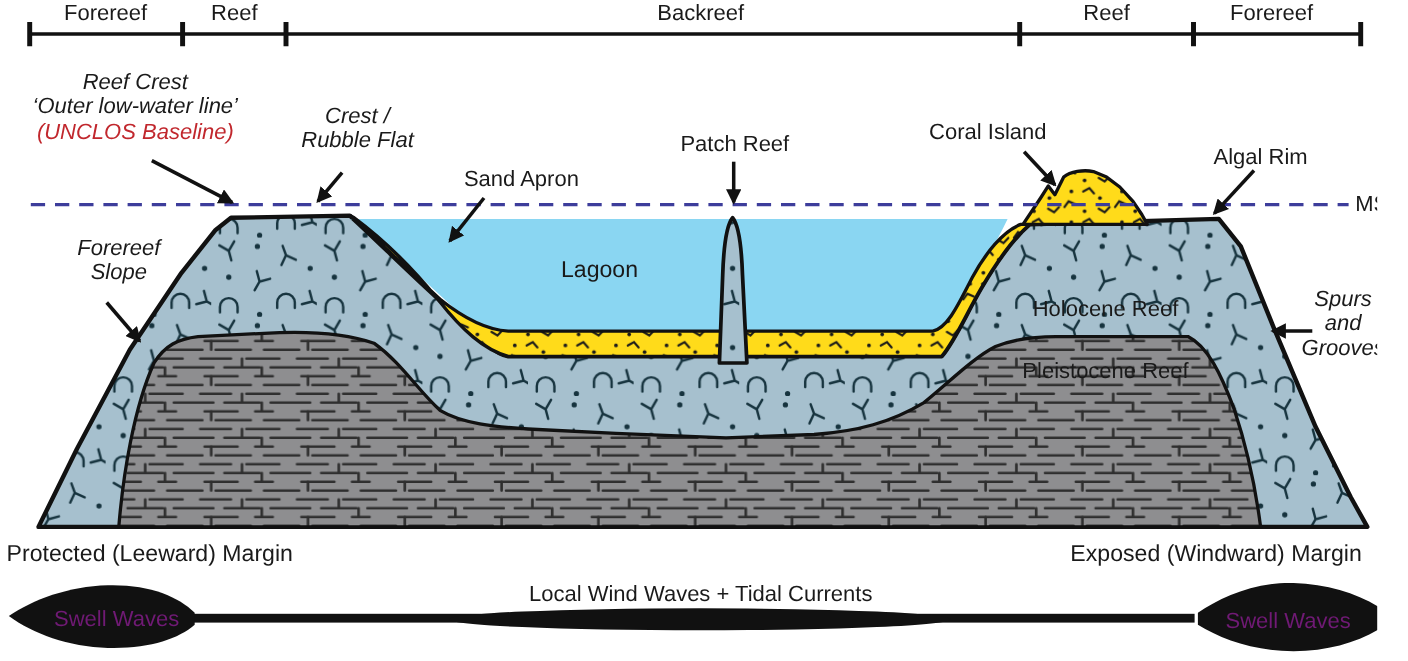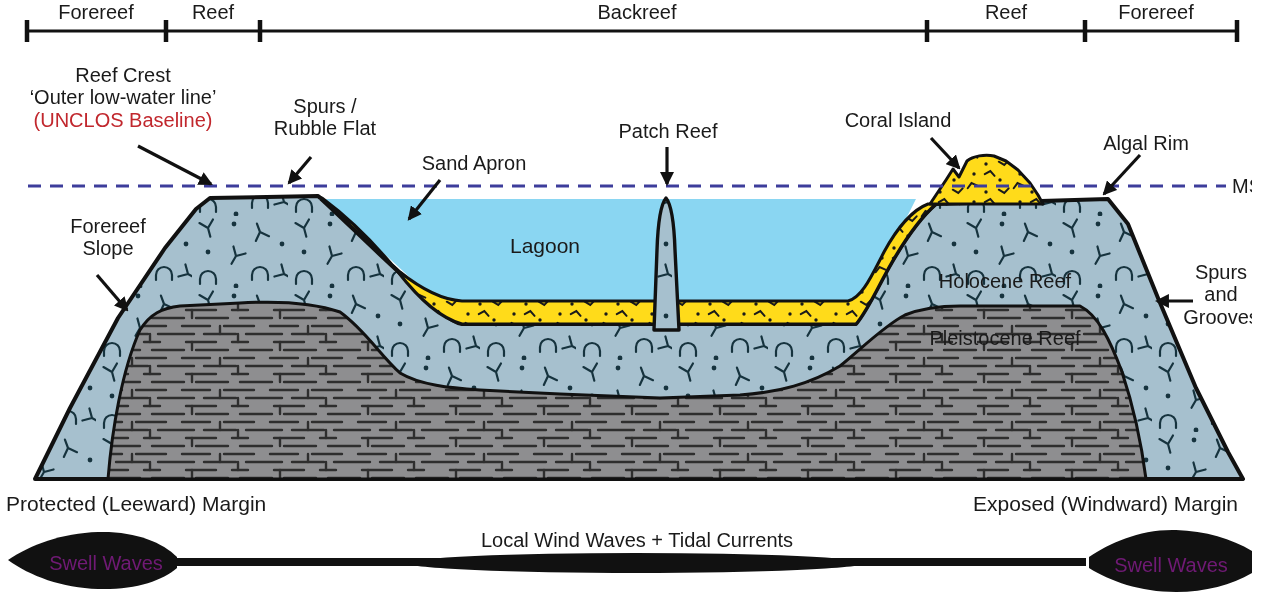--- a/index.html
+++ b/index.html
@@ -12,21 +12,21 @@
          font-family:"Liberation Sans",sans-serif;color:#1a1a1a;}
   #diagram-svg{position:absolute;left:0;top:0;}
   .fill-lagoon{fill:var(--c-lagoon);}
   .fill-sandbg{fill:var(--c-sand);}
   .fill-holobg{fill:var(--c-holocene);}
   .fill-pleibg{fill:var(--c-pleistocene);}
   .stroke-outline{stroke:var(--c-outline);}
   .sym{stroke:var(--c-symbol);stroke-width:2.2;fill:none;stroke-linecap:round;}
   .lbl{position:absolute;text-align:center;transform:translateX(-50%);white-space:nowrap;
        font-size:20px;line-height:1.12;}
-  .ln{display:block;}
+  .ln{display:block;font-style:italic;}
   .red{color:var(--c-unclos_red);}
   .white{color:#701a75;}
   .zone{position:absolute;top:1px;transform:translateX(-50%);font-size:20px;white-space:nowrap;}
   #z1{left:96px;} #z2{left:213px;} #z3{left:637px;} #z4{left:1006px;} #z5{left:1156px;}
   #lb-reefcrest{left:123px;top:64px;}
   #lb-rubble{left:325px;top:95px;}
   #lb-sandapron{left:474px;top:152px;}
   #lb-patchreef{left:668px;top:120px;}
   #lb-coralisland{left:898px;top:109px;}
   #lb-algalrim{left:1146px;top:132px;}
@@ -153,21 +153,21 @@
   <div class="zone" id="z4">Reef</div>
   <div class="zone" id="z5">Forereef</div>
 
   <div class="lbl" id="lb-reefcrest">
     <span class="ln">Reef Crest</span>
     <span class="ln">‘Outer low-water line’</span>
     <span class="ln red">(UNCLOS Baseline)</span>
   </div>
 
   <div class="lbl" id="lb-rubble">
-    <span class="ln">Spurs /</span>
+    <span class="ln">Crest /</span>
     <span class="ln">Rubble Flat</span>
   </div>
 
   <div class="lbl" id="lb-sandapron">Sand Apron</div>
   <div class="lbl" id="lb-patchreef">Patch Reef</div>
   <div class="lbl" id="lb-coralisland">Coral Island</div>
   <div class="lbl" id="lb-algalrim">Algal Rim</div>
   <div class="lbl" id="lb-msl">MSL</div>
 
   <div class="lbl" id="lb-slope">

